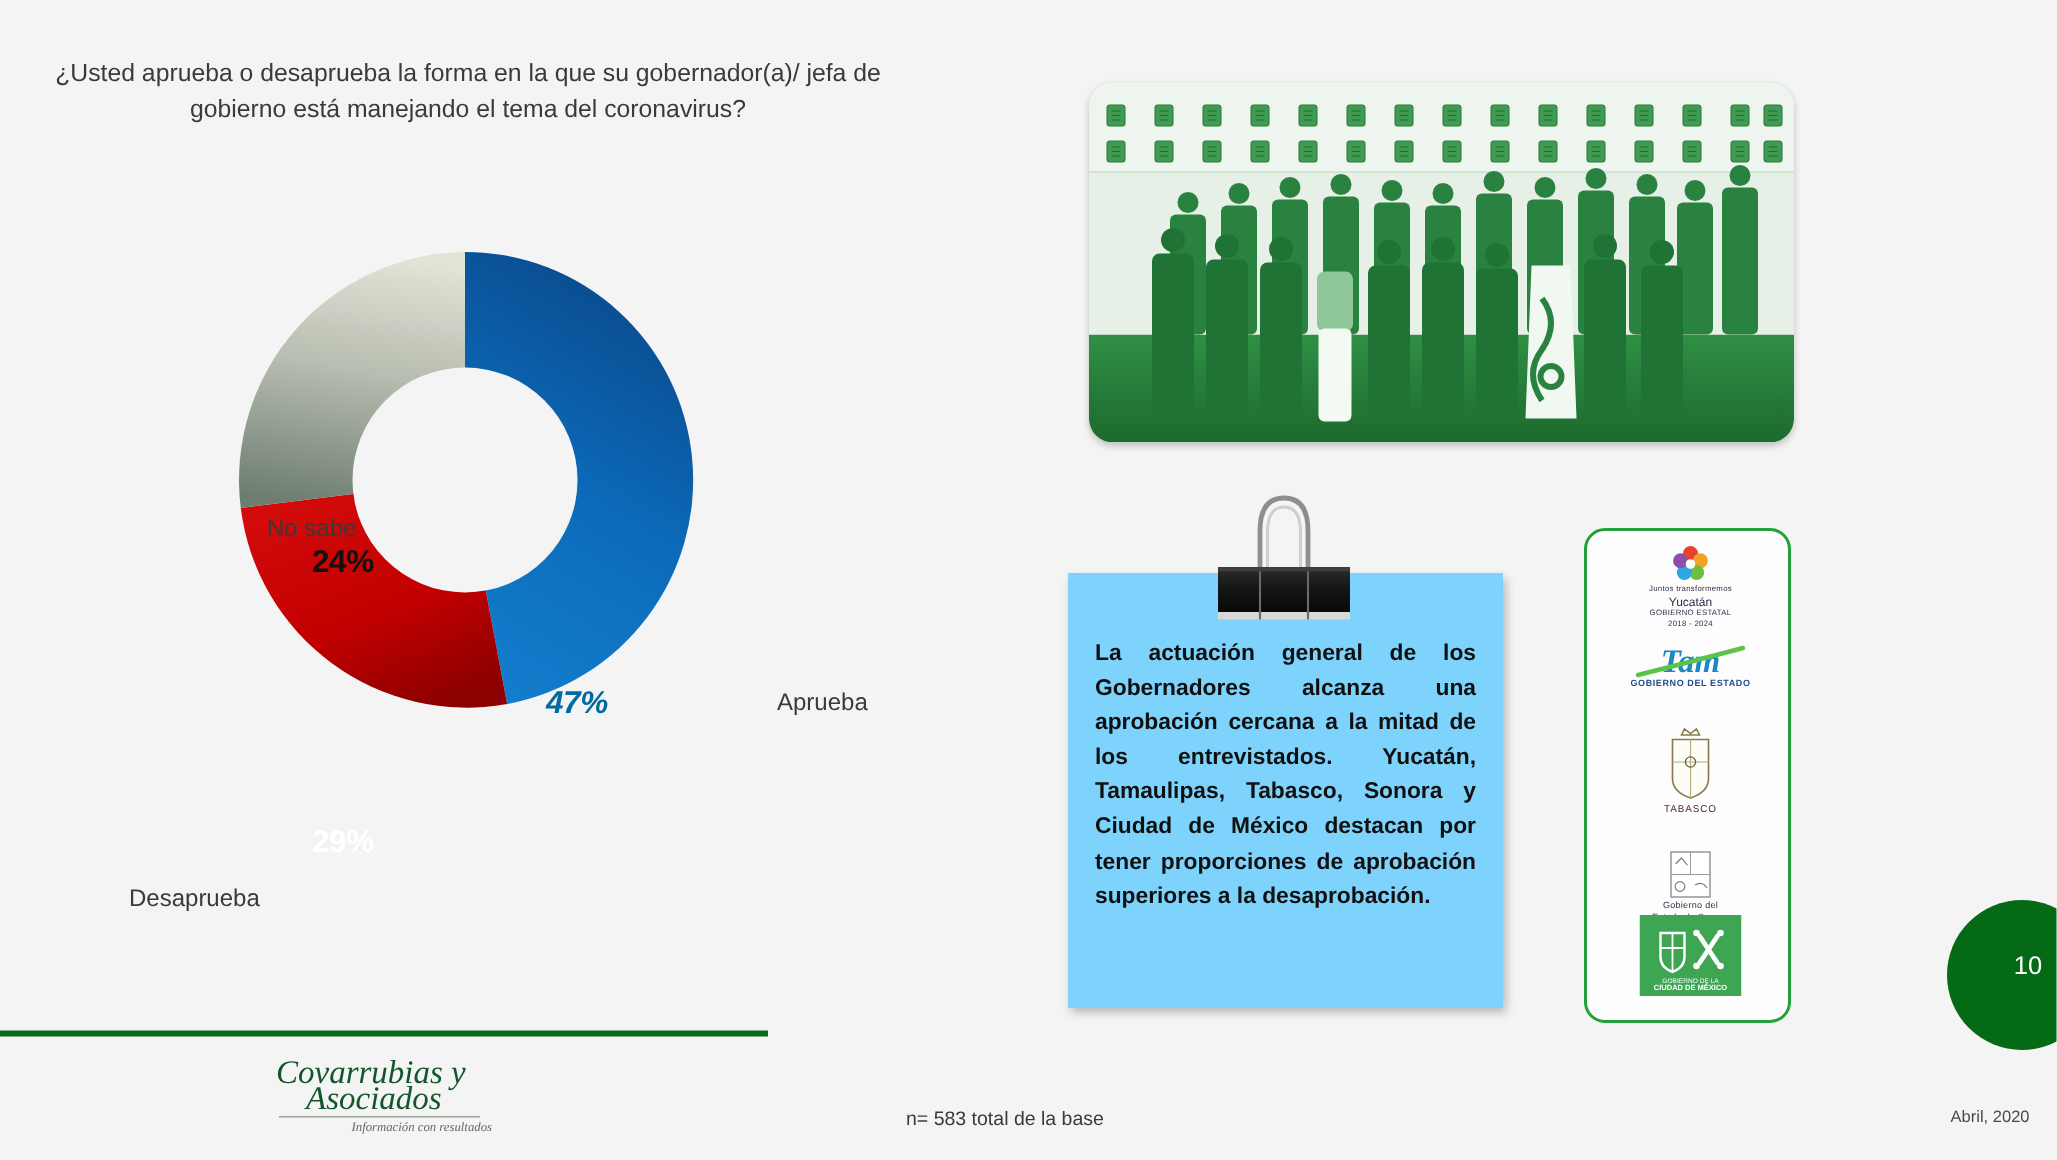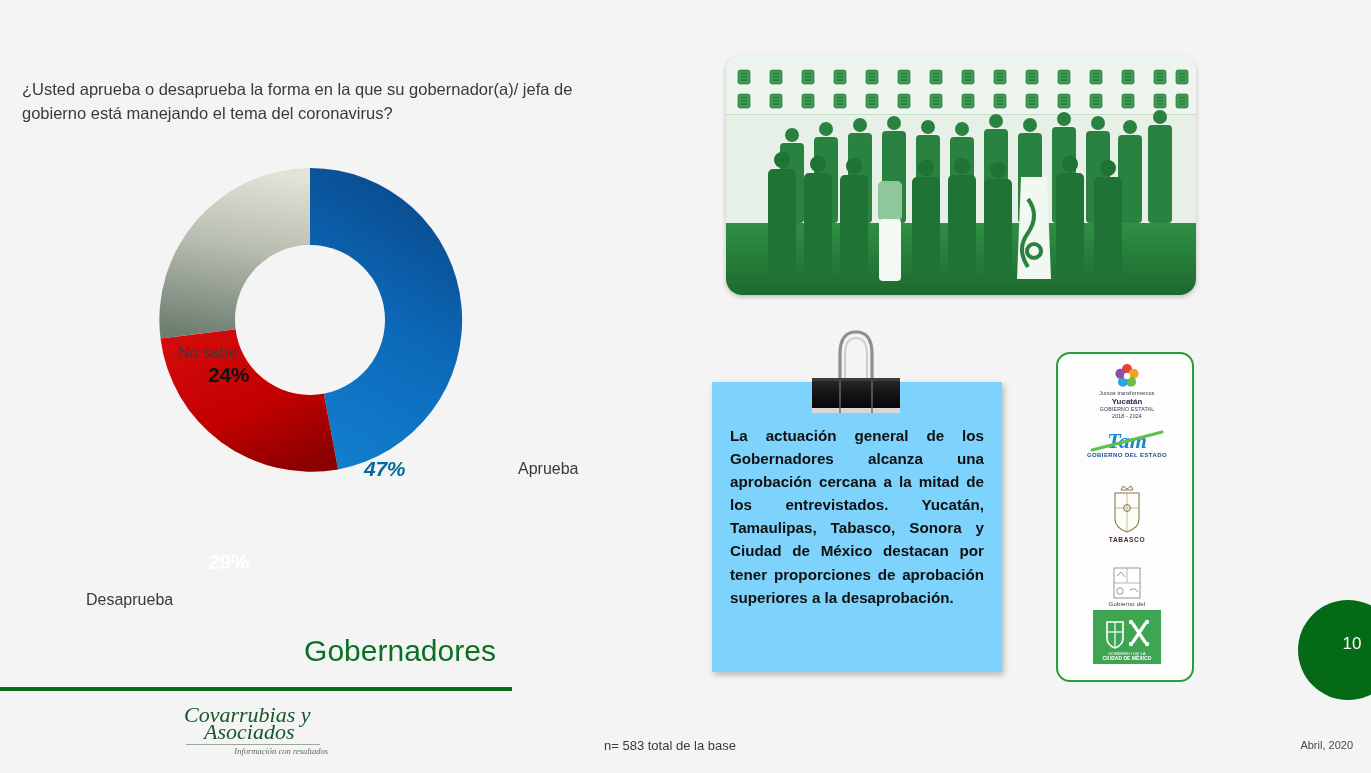--- a/index.html
+++ b/index.html
@@ -13,24 +13,24 @@
     position: relative;
     width: 1371px; height: 773px;
     background: #f4f4f4;
   }
 
   
   #question-title {
     position: absolute;
     left: 22px; top: 38px;
     width: 580px;
+    text-align: center;
     font-size: 16.5px;
     line-height: 1.45;
     color: #3a3a3a;
-    margin-top: 40px;
   }
 
   
   #chart-area {
     position: absolute;
     left: 60px; top: 150px;
     width: 540px; height: 360px;
   }
   #donut-wrap {
     position: absolute;
@@ -197,21 +197,21 @@
   #logo-tabasco   { top: 130px; }
   #logo-sonora    { top: 212px; }
   #logo-cdmx      { top: 256px; }
   .logo-svg { display: block; margin: 0 auto; }
   .logo-caption {
     font-size: 5.2px;
     color: #33304a;
     letter-spacing: 0.2px;
     line-height: 1.35;
   }
-  .caption-strong { font-weight: bold; font-size: 8px; color: #2d2b4a; }
+  .caption-strong { font-weight: normal; font-size: 8px; color: #2d2b4a; }
 </style>
 </head>
 <body>
 
 <div id="slide">
 
   <div id="question-title">¿Usted aprueba o desaprueba la forma en la que su gobernador(a)/ jefa de gobierno está manejando el tema del coronavirus?</div>
 
   <div id="chart-area">
     <div id="donut-wrap">
@@ -246,21 +246,20 @@
     <div class="slice-value" id="value-aprueba">47%</div>
     <div class="slice-label" id="label-aprueba">Aprueba</div>
 
     <div class="slice-value" id="value-desaprueba">29%</div>
     <div class="slice-label" id="label-desaprueba">Desaprueba</div>
 
     <div class="slice-value" id="value-nosabe">24%</div>
     <div class="slice-label" id="label-nosabe">No sabe</div>
   </div>
 
-  <div id="section-heading">Gobernadores</div>
   <div id="green-rule"></div>
 
   <div id="brand-logo">
     <div id="brand-line1">Covarrubias y</div>
     <div id="brand-line2">Asociados</div>
     <div id="brand-divider"></div>
     <div id="brand-tagline">Información con resultados</div>
   </div>
 
   <div id="base-note">n= 583 total de la base</div>

